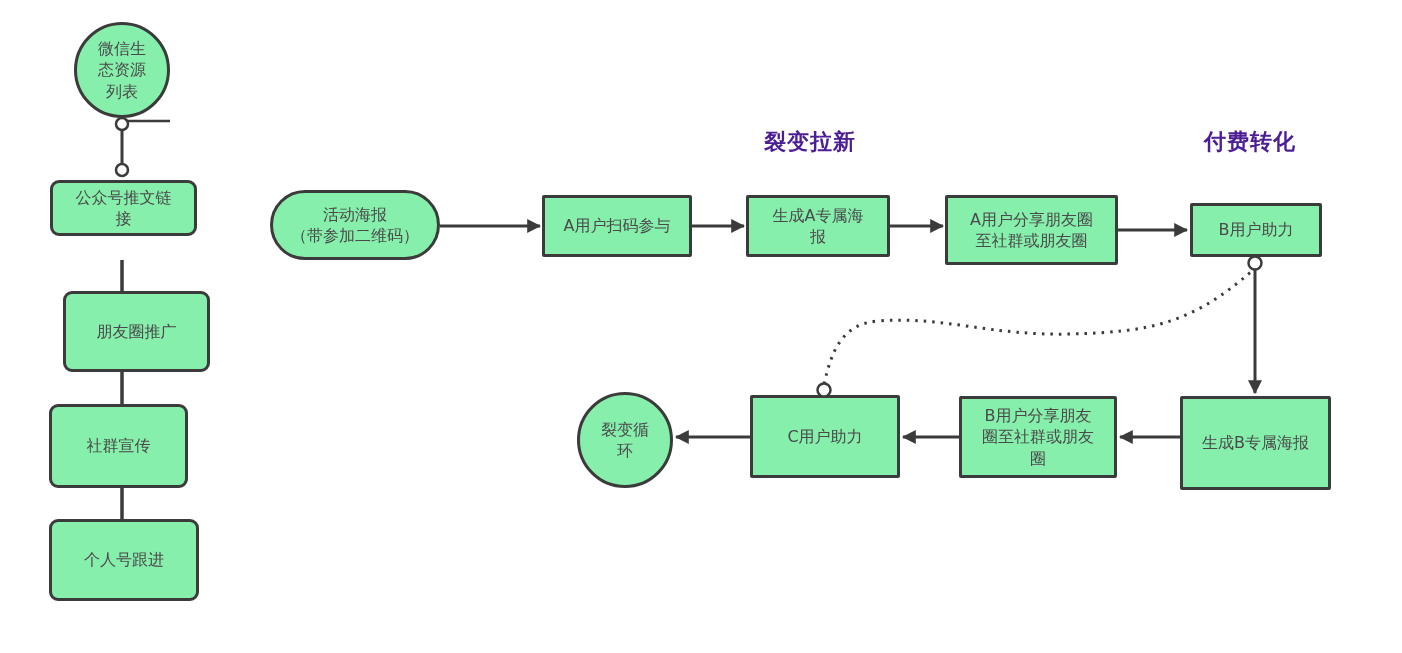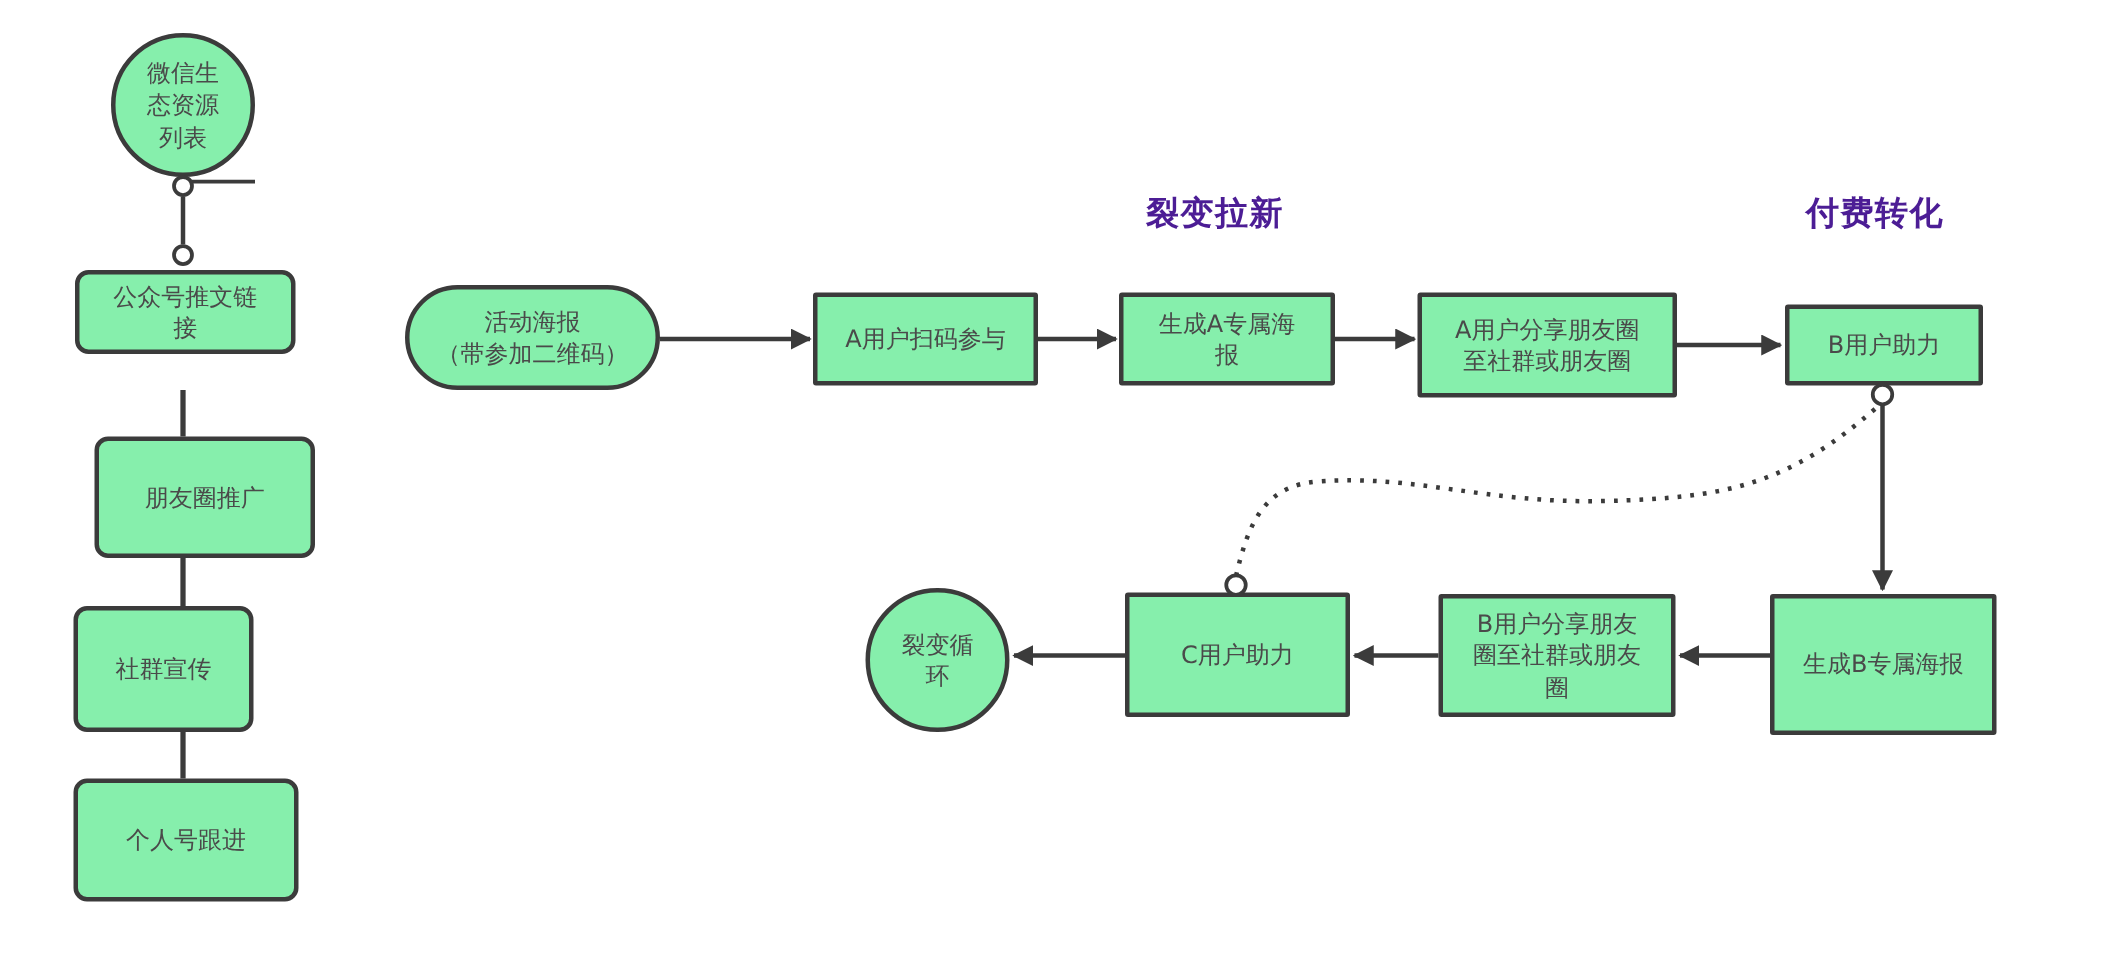--- a/index.html
+++ b/index.html
@@ -26,21 +26,21 @@
 <body>
 
 <div class="canvas">
 
   <div class="node circle" style="left:74px; top:22px; width:96px; height:96px; padding:0 20px;">微信生态资源列表</div>
 
   <div class="node round" style="left:50px; top:180px; width:147px; height:56px; padding:0 20px;">公众号推文链接</div>
 
   <div class="node round" style="left:50px; top:291px; width:147px; height:81px; padding:0 20px;margin-left:13px;">朋友圈推广</div>
 
-  <div class="node round" style="left:49px; top:404px; width:120px; height:84px; padding:0 20px;">社群宣传</div>
+  <div class="node round" style="left:49px; top:404px; width:139px; height:84px; padding:0 20px;font-family:Liberation Serif, serif;">社群宣传</div>
 
   <div class="node round" style="left:49px; top:519px; width:150px; height:82px; padding:0 20px;">个人号跟进</div>
 
   <div class="hdr" style="left:764px; top:127px;">裂变拉新</div>
 
   <div class="hdr" style="left:1204px; top:127px;">付费转化</div>
 
   <div class="node pill" style="left:270px; top:190px; width:170px; height:70px; padding:0 8px;">活动海报
 （带参加二维码）</div>
 

